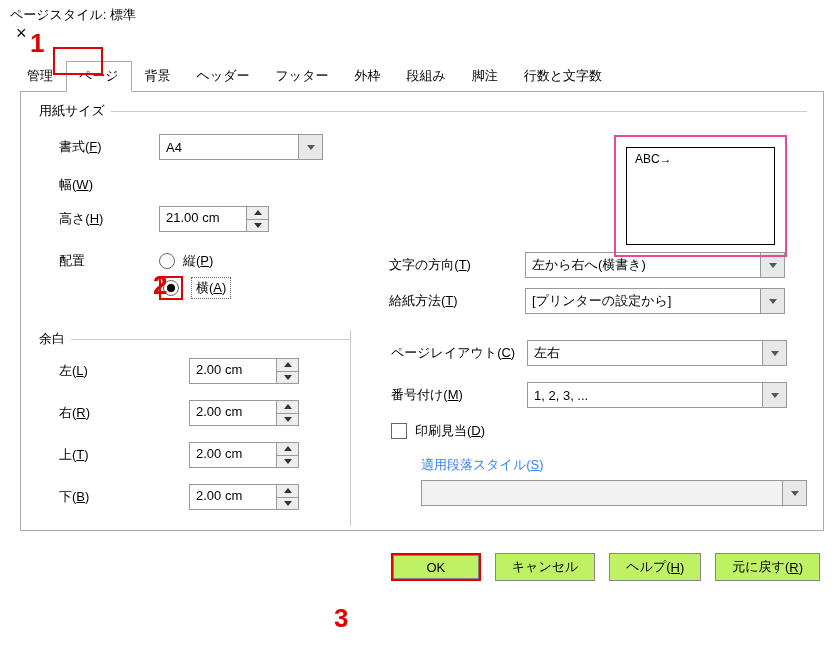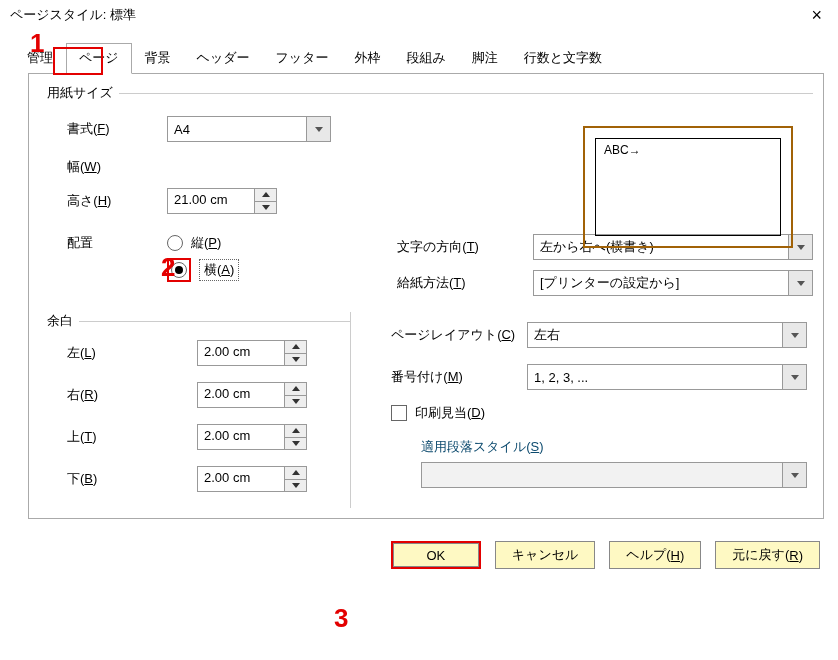--- a/index.html
+++ b/index.html
@@ -1,71 +1,71 @@
 <!DOCTYPE html>
 <html><head>
 <meta charset="utf-8">
 <style>
   * { box-sizing: border-box; font-family: "Meiryo UI", "Yu Gothic UI", sans-serif; font-size: 13px; }
   body { margin: 0; background: #fff; width: 838px; height: 660px; position: relative; color: #000; }
-  .titlebar { display: flex; justify-content: space-between; align-items: center; padding: 6px 10px 2px 10px; }
+  .titlebar { display: flex; justify-content: space-between; align-items: flex-start; padding: 6px 10px 2px 10px; flex-direction: column; }
   .title { font-size: 13px; }
   .close { font-size: 18px; font-family: Arial, sans-serif; line-height: 1; padding: 0 6px; }
 
   .tabs { display: flex; padding: 16px 14px 0 14px; }
   .tab { padding: 5px 12px 6px 12px; border: 1px solid transparent; position: relative; top: 1px; }
   .tab.active { border: 1px solid #aaa; border-bottom: 1px solid #fff; background: #fff; }
 
-  .panel { border: 1px solid #aaa; margin: 0 14px 14px 28px; padding: 10px 16px 10px 18px; }
+  .panel { border: 1px solid #aaa; margin: 0 14px 14px 20px; padding: 10px 16px 4px 18px; }
 
   fieldset { border: none; padding: 0; margin: 0 0 10px 0; }
   .fs-legend { display: flex; align-items: center; margin-bottom: 8px; }
   .fs-legend .lbl { white-space: nowrap; padding-right: 6px; }
   .fs-line { flex: 1; height: 1px; background: #ccc; }
 
   .row { display: flex; align-items: center; margin: 6px 0; }
   .lab1 { width: 120px; padding-left: 20px; }
   .lab2 { width: 156px; padding-left: 20px; }
   .u { text-decoration: underline; }
 
   .combo { width: 164px; height: 26px; border: 1px solid #999; display: flex; align-items: center; }
   .combo .ct { flex: 1; padding: 0 6px; }
   .combo .cb { width: 24px; height: 100%; background: #e8e8e8; border-left: 1px solid #999; display: flex; align-items: center; justify-content: center; }
   .combo .cb::after { content: ""; border-left: 4px solid transparent; border-right: 4px solid transparent; border-top: 5px solid #555; }
-  .combo.wide { width: 280px; }
+  .combo.wide { width: 260px; }
   .combo.wider { width: 386px; }
 
   .spin { width: 110px; height: 26px; border: 1px solid #999; display: flex; }
   .spin .sv { flex: 1; padding: 3px 6px; }
   .spin .sb { width: 22px; border-left: 1px solid #999; display: flex; flex-direction: column; }
   .spin .sb div { flex: 1; display: flex; align-items: center; justify-content: center; background: #eee; }
   .spin .sb div:first-child { border-bottom: 1px solid #999; }
   .spin .sb .up::after { content: ""; border-left: 4px solid transparent; border-right: 4px solid transparent; border-bottom: 5px solid #333; }
   .spin .sb .dn::after { content: ""; border-left: 4px solid transparent; border-right: 4px solid transparent; border-top: 5px solid #333; }
 
   .top-area { display: flex; }
   .paper-col { flex: 0 0 330px; }
   .preview-col { flex: 1; position: relative; }
-  .preview { position: absolute; right: 20px; top: 16px; width: 210px; height: 122px; border: 2px solid #a16207; }
+  .preview { position: absolute; right: 20px; top: 7px; width: 173px; height: 122px; border: 2px solid #ec4899; }
   .preview-inner { position: absolute; left: 10px; top: 10px; right: 10px; bottom: 10px; border: 1px solid #000; padding: 4px 8px; font-size: 12px; }
   .radio { width: 16px; height: 16px; border: 1px solid #666; border-radius: 50%; display: flex; align-items: center; justify-content: center; margin-right: 8px; }
   .radio.checked::after { content: ""; width: 8px; height: 8px; background: #000; border-radius: 50%; }
 
   .orient-row { display: flex; align-items: flex-start; }
   .orient-left { width: 330px; }
   .orient-right { flex: 1; padding-top: 0; }
 
   .cbx { width: 16px; height: 16px; border: 1px solid #666; margin-right: 8px; display: inline-block; vertical-align: middle; }
 
   .cols2 { display: flex; }
   .col-margin { width: 330px; }
   .col-layout { flex: 1; border-left: 1px solid #ccc; padding-left: 20px; }
 
   .buttons { display: flex; justify-content: flex-end; gap: 14px; padding: 8px 18px 12px; }
-  .btn { min-width: 90px; height: 28px; border: 1px solid #888; background: #fef9c3; display: flex; align-items: center; justify-content: center; padding: 0 16px; }
+  .btn { min-width: 90px; height: 28px; border: 1px solid #888; background: #bef264; display: flex; align-items: center; justify-content: center; padding: 0 16px; }
 
   .anno { position: absolute; color: #e30000; font-weight: bold; font-size: 26px; z-index: 10; }
   .anno-box { position: absolute; border: 2px solid #e30000; z-index: 9; pointer-events: none; }
 </style>
 </head>
 <body>
 
 <div class="anno" style="left:30px; top:28px;">1</div>
 <div class="anno-box" style="left:53px; top:47px; width:50px; height:28px;"></div>
 
@@ -224,21 +224,21 @@
           <div class="lab2"><span>番号付け(</span><span class="u">M</span><span>)</span></div>
           <div class="combo wide">
               <div class="ct">1, 2, 3, ...</div>
               <div class="cb"></div>
             </div>
         </div>
         <div class="row" style="margin-top:14px; padding-left:20px">
           <span class="cbx"></span>
           <span><span>印刷見当(</span><span class="u">D</span><span>)</span></span>
         </div>
-        <div style="margin-top:16px; padding-left:50px; color:#0c4a6e">
+        <div style="margin-top:16px; padding-left:50px; color:#3b82f6">
           <div><span>適用段落スタイル(</span><span class="u">S</span><span>)</span></div>
           <div class="combo wider" style="margin-top:6px; background:#f2f2f2">
               <div class="ct"></div>
               <div class="cb"></div>
             </div>
         </div>
       </fieldset>
     </div>
   </div>
 </div>

